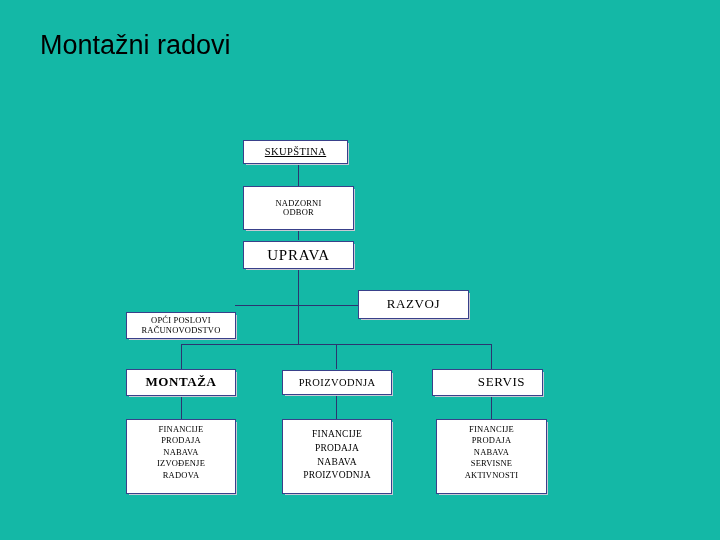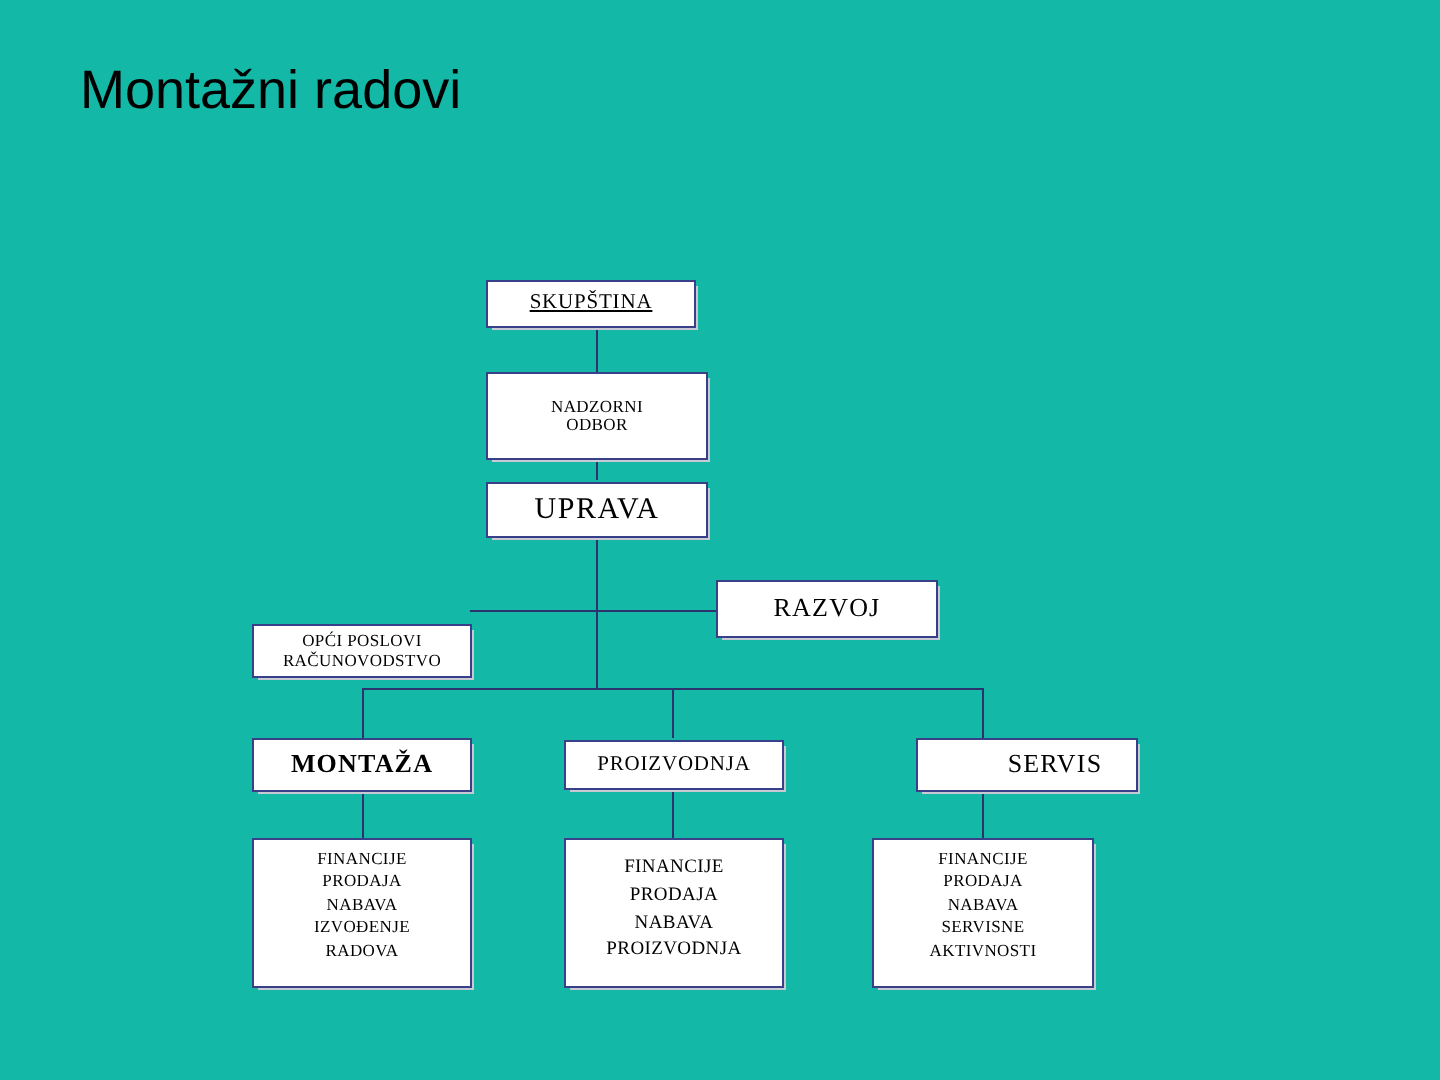--- a/index.html
+++ b/index.html
@@ -117,21 +117,21 @@
     </div>
 
     <div class="node" style="left:126px; top:369px; width:110px; height:27px;font-weight:bold;">
       <span class="node-label t-lg">MONTAŽA</span>
     </div>
 
     <div class="node" style="left:282px; top:370px; width:110px; height:25px;">
       <span class="node-label t-md">PROIZVODNJA</span>
     </div>
 
-    <div class="node" style="left:458px; top:369px; width:111px; height:27px;padding-left:28px;">
+    <div class="node" style="left:432px; top:369px; width:111px; height:27px;padding-left:28px;">
       <span class="node-label t-lg">SERVIS</span>
     </div>
 
     <div class="node" style="left:126px; top:419px; width:110px; height:75px; align-items:flex-start; padding-top:4px;">
       <span class="node-label t-sm" style="line-height:1.35;">FINANCIJE
 PRODAJA
 NABAVA
 IZVOĐENJE
 RADOVA</span>
     </div>

